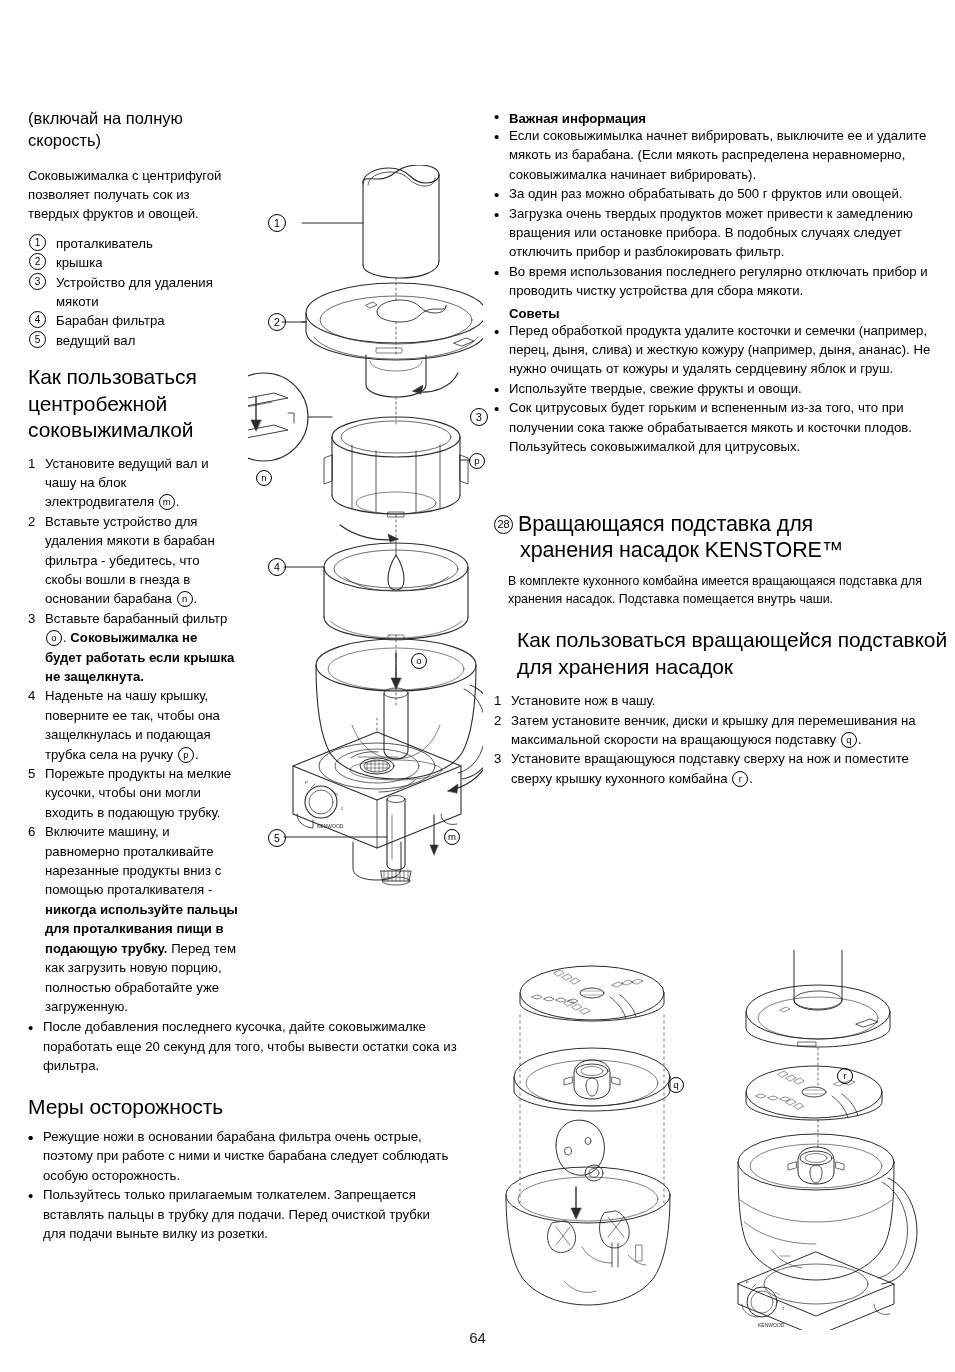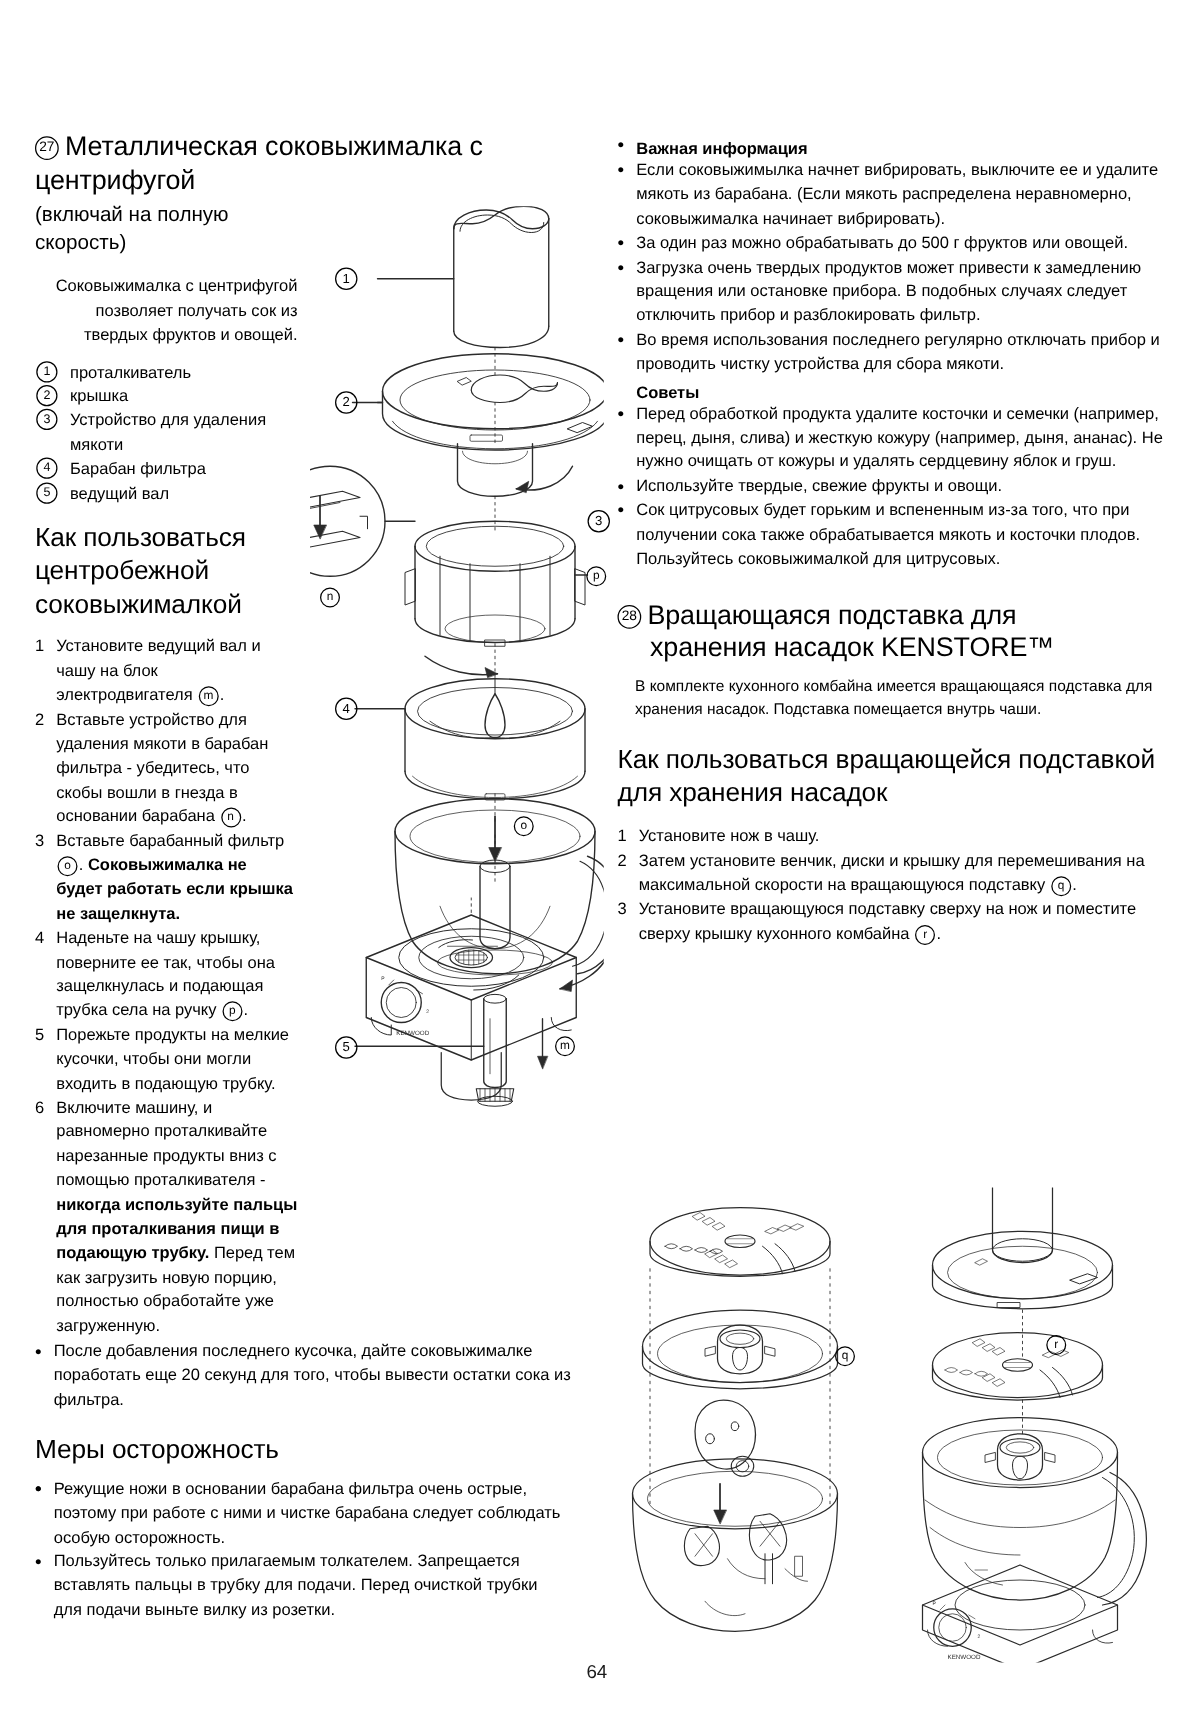--- a/index.html
+++ b/index.html
@@ -96,21 +96,21 @@
   }
   .lst.bullets > li { padding-left: 15px; }
   .lst.bullets > li > .mk {
     font-size: 15px;
     line-height: 1.3;
     top: 1px;
   }
   .lst.numcirc > li { padding-left: 28px; margin-bottom: 0px; }
   .lst.numcirc > li > .mk { left: 1px; }
 
-  .narrow { width: 210px; text-align: right; }
+  .narrow { width: 210px; }
   .spacer-10 { height: 10px; }
   .spacer-14 { height: 14px; }
   .spacer-18 { height: 18px; }
 
   
   .pageno {
     position: absolute;
     left: 0; right: 0;
     bottom: 26px;
     text-align: center;
@@ -122,23 +122,20 @@
   .fig { position: absolute; }
   .fig svg { display: block; }
 </style>
 </head>
 <body>
 
 <div class="page">
 
   <div class="col col-left" style="top:104px;">
 
-    <h1 class="sec-title" style="width:420px;">
-      <span class="circ-num">27</span><span>Металлическая соковыжималка с центрифугой</span>
-    </h1>
 
     <div style="height:3px;"></div>
     <div class="sub-title" style="width:200px;font-size:16.5px;line-height:1.35;">(включай на полную скорость)</div>
 
     <div class="spacer-14"></div>
 
     <p class="para narrow">Соковыжималка с центрифугой позволяет получать сок из твердых фруктов и овощей.</p>
 
     <div class="spacer-10"></div>
 
@@ -220,31 +217,31 @@
     <div class="body bold" style="padding-left:15px;font-size:13.2px;">Советы</div>
 
     <ul class="lst bullets" id="right-tips-list" style="width:437px;">
         <li class="body"><span class="mk">•</span><span>Перед обработкой продукта удалите косточки и семечки (например, перец, дыня, слива) и жесткую кожуру (например, дыня, ананас). Не нужно очищать от кожуры и удалять сердцевину яблок и груш.</span></li>
         <li class="body"><span class="mk">•</span><span>Используйте твердые, свежие фрукты и овощи.</span></li>
         <li class="body"><span class="mk">•</span><span>Сок цитрусовых будет горьким и вспененным из-за того, что при получении сока также обрабатывается мякоть и косточки плодов. Пользуйтесь соковыжималкой для цитрусовых.</span></li>
       </ul>
 
     <div style="height:22px;"></div>
 
-    <h1 class="sec-title" style="width:437px;">
+    <h1 class="sec-title" style="width:437px;margin-top:32px;">
       <span class="circ-num">28</span><span>Вращающаяся подставка для</span><br>
       <span style="padding-left:26px;display:inline-block;">хранения насадок KENSTORE™</span>
     </h1>
 
     <div style="height:9px;"></div>
     <p class="small-para" style="width:415px;padding-left:14px;">В комплекте кухонного комбайна имеется вращающаяся подставка для хранения насадок. Подставка помещается внутрь чаши.</p>
 
     <div class="spacer-18"></div>
 
-    <h2 class="sub-title" style="width:437px;">Как пользоваться вращающейся подставкой для хранения насадок</h2>
+    <h2 class="sub-title" style="width:437px;margin-left:23px;">Как пользоваться вращающейся подставкой для хранения насадок</h2>
 
     <div style="height:11px;"></div>
 
     <ol class="lst" id="right-steps" style="width:437px;">
         <li class="body"><span class="mk">1</span><span>Установите нож в чашу.</span></li>
         <li class="body"><span class="mk">2</span><span>Затем установите венчик, диски и крышку для перемешивания на максимальной скорости на вращающуюся подставку <span class="circ-letter">q</span>.</span></li>
         <li class="body"><span class="mk">3</span><span>Установите вращающуюся подставку сверху на нож и поместите сверху крышку кухонного комбайна  <span class="circ-letter">r</span>.</span></li>
       </ol>
   </div>
 

